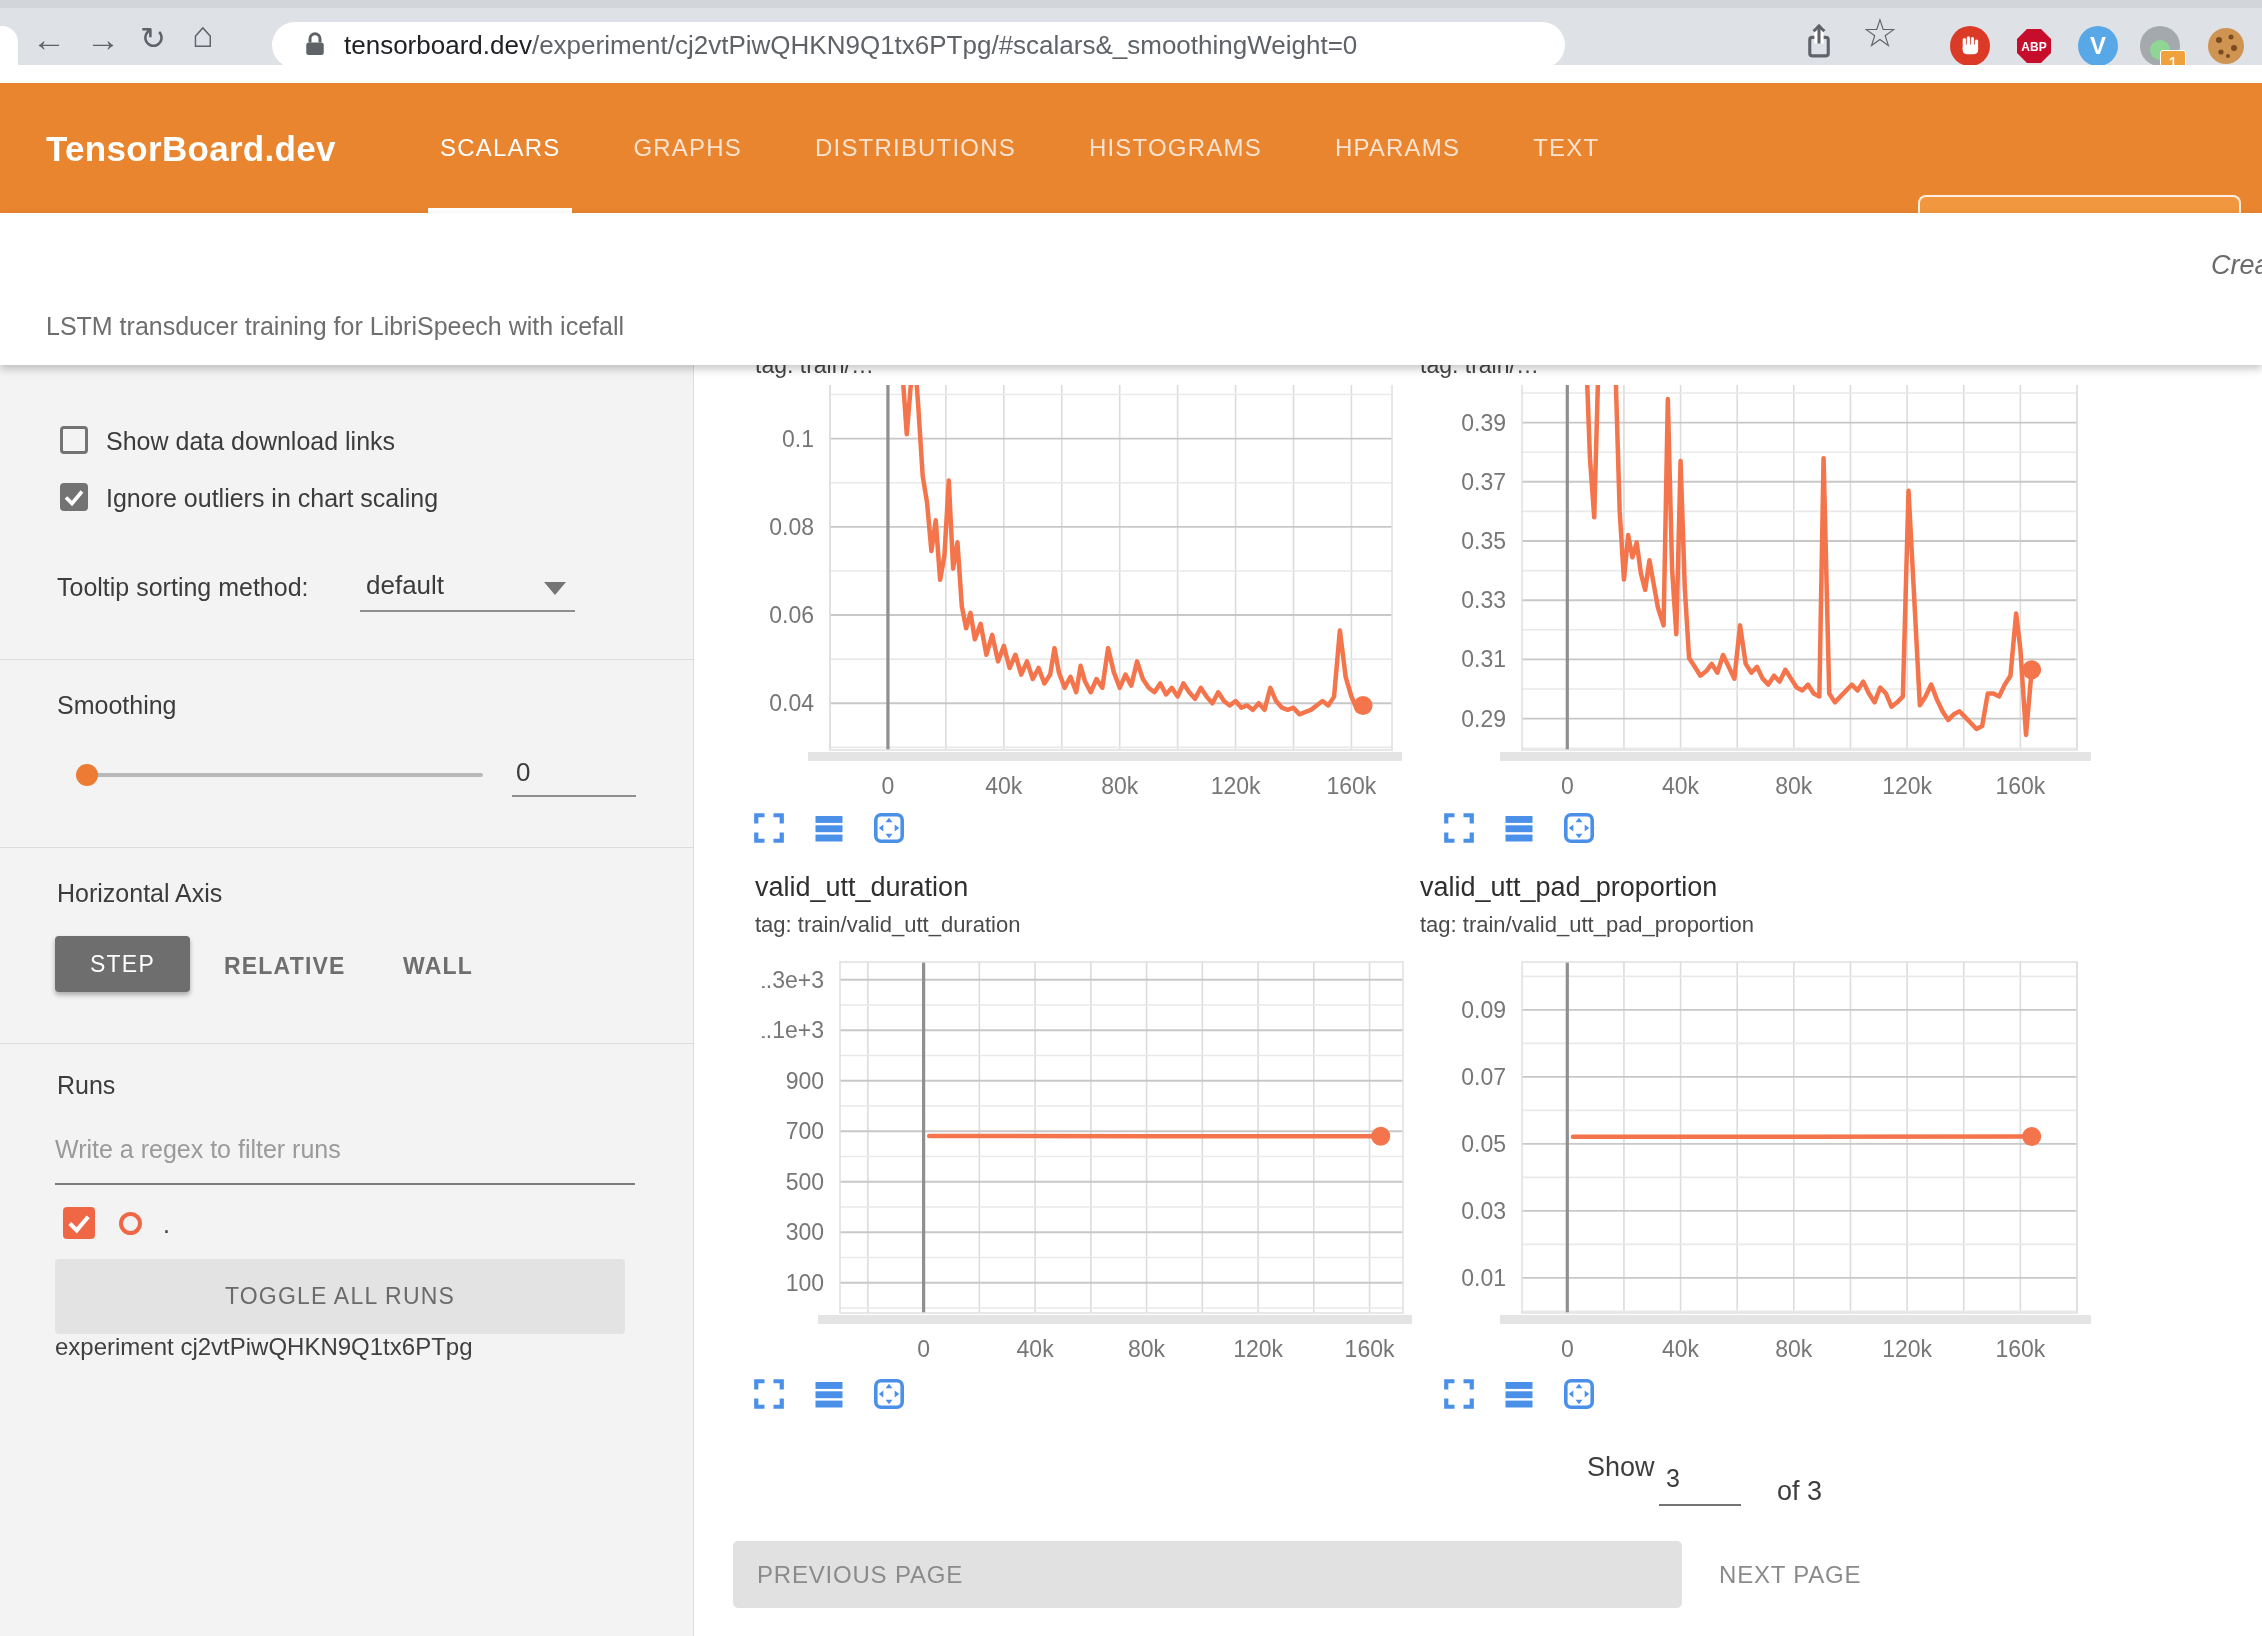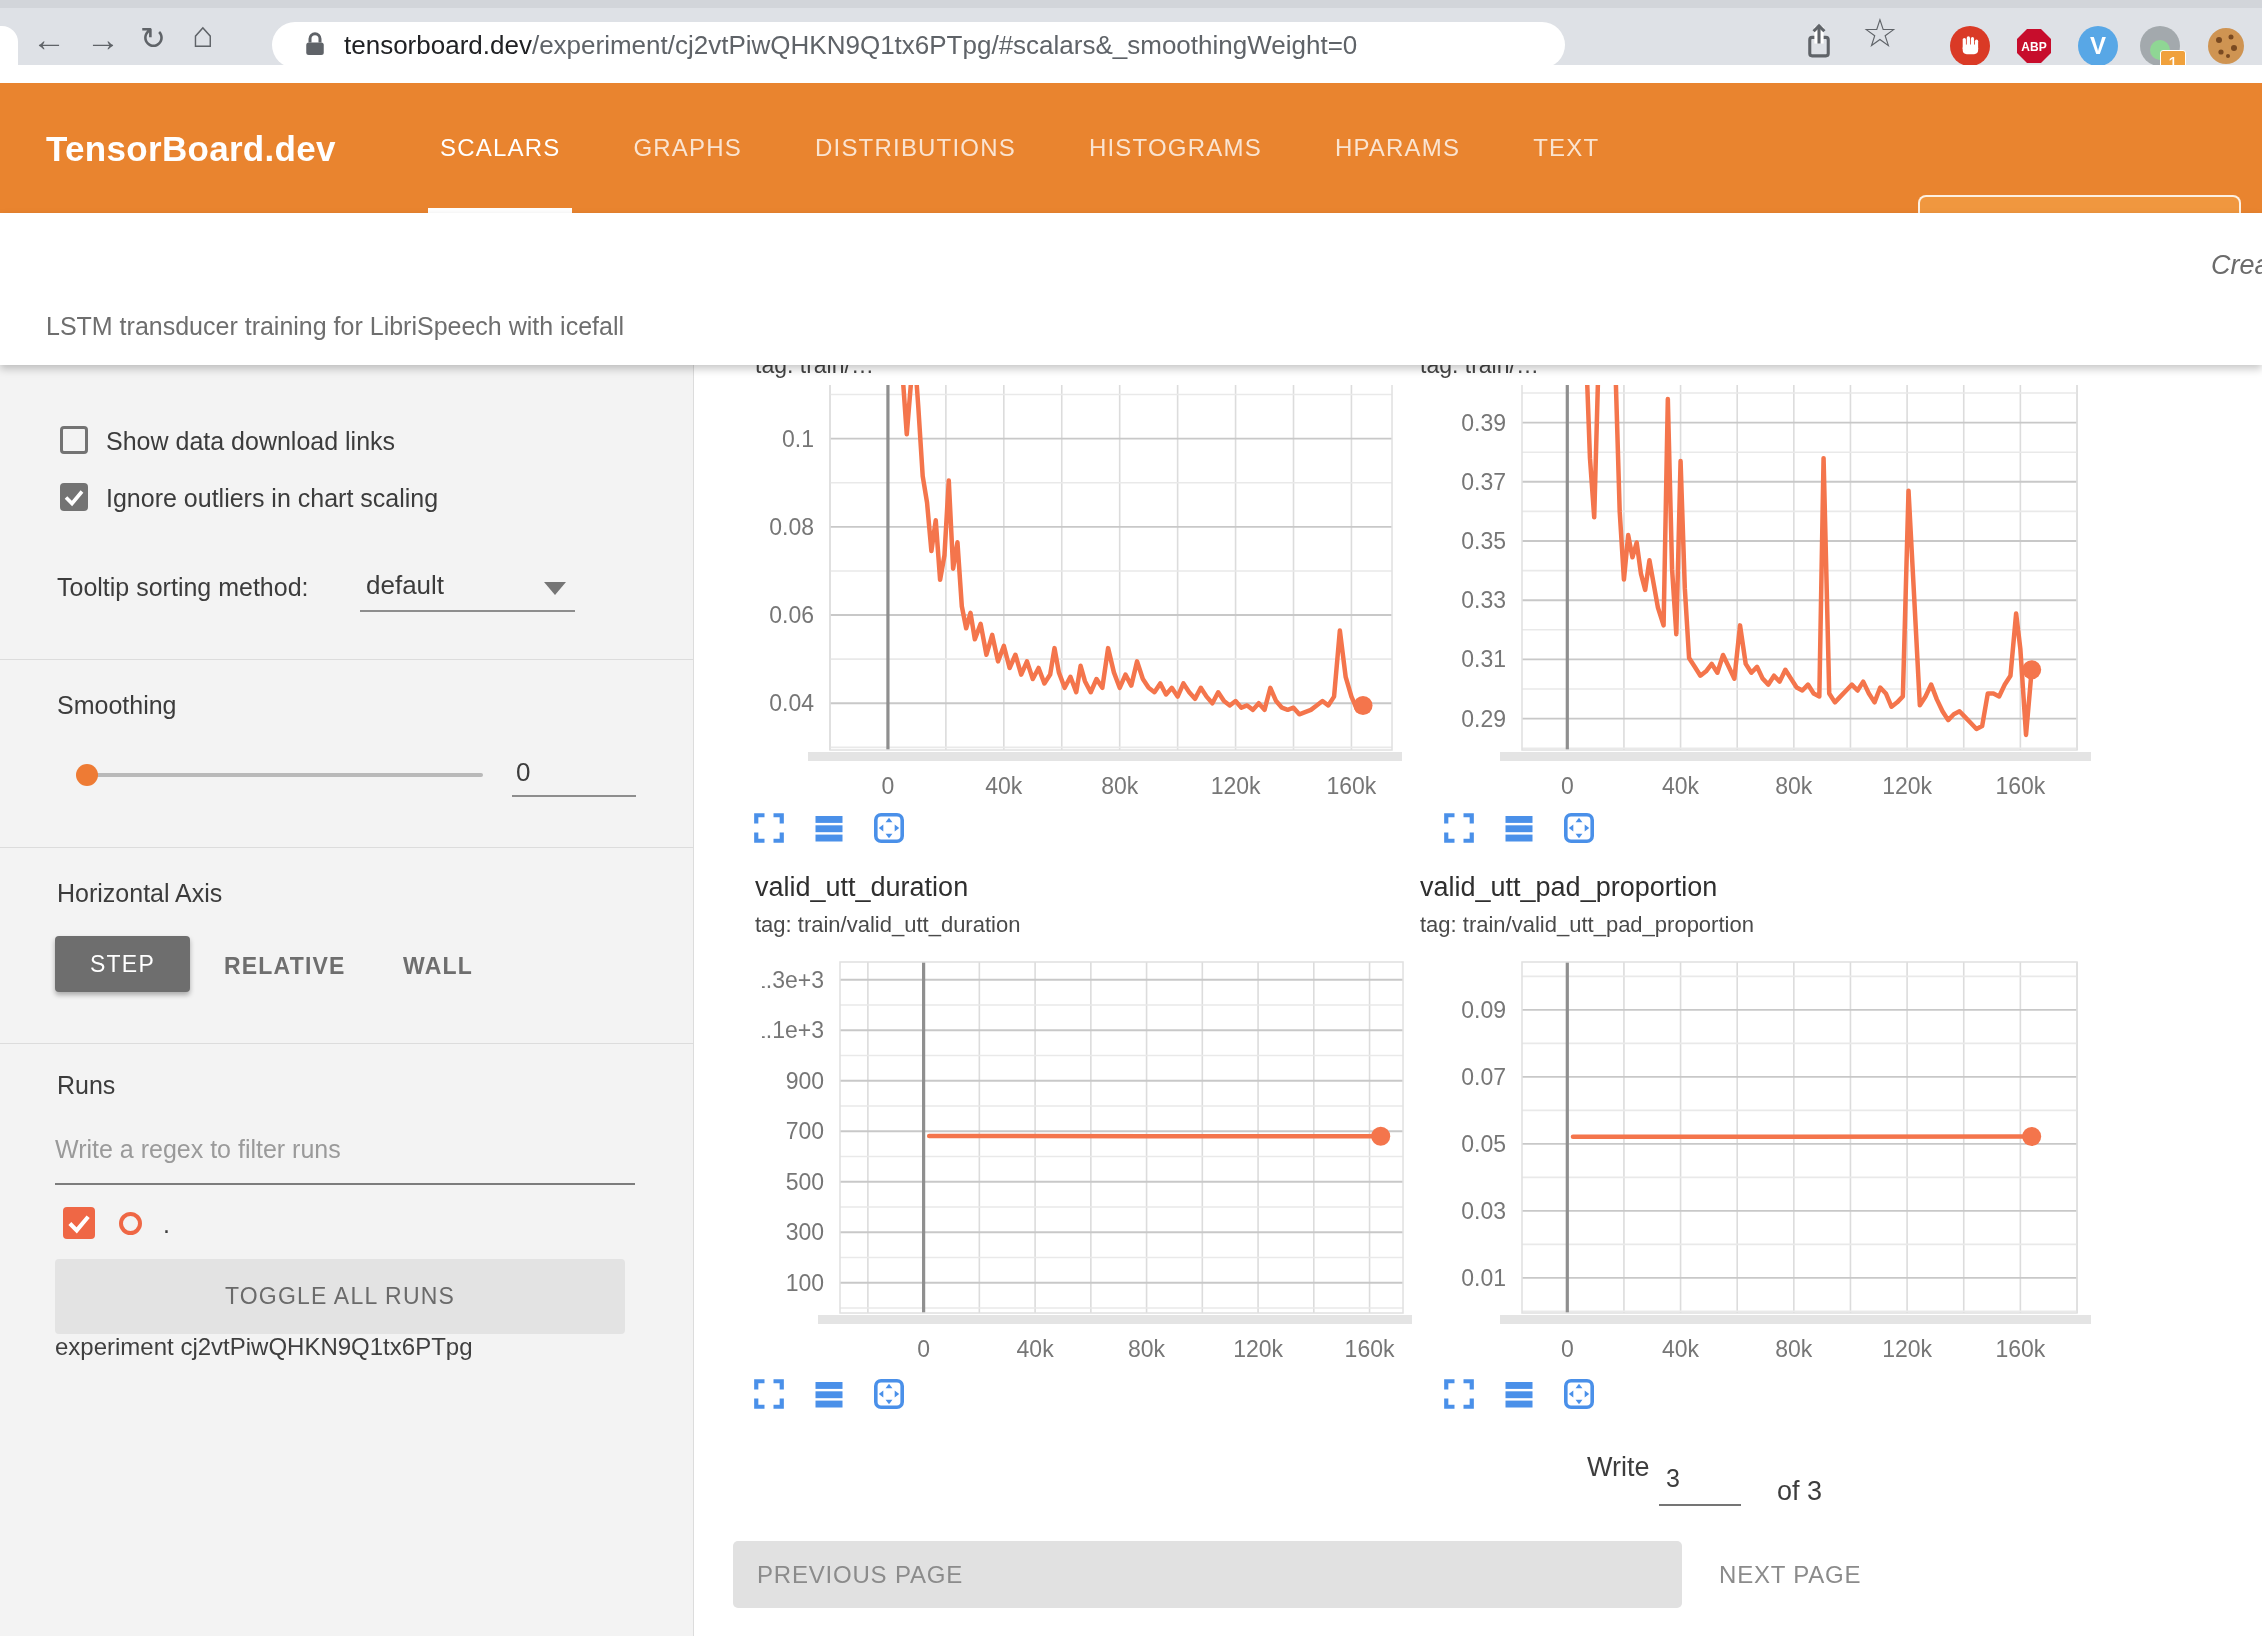--- a/index.html
+++ b/index.html
@@ -443,20 +443,20 @@
         <path d="M5.2 12l3-2.3v4.6z" fill="#4a90e9"></path>
         <path d="M18.8 12l-3-2.3v4.6z" fill="#4a90e9"></path>
       </svg>
     </div>
 
   <div class="ctitle" style="left:755px;top:872px;">valid_utt_duration</div>
   <div class="ctag" style="left:755px;top:912px;">tag: train/valid_utt_duration</div>
   <div class="ctitle" style="left:1420px;top:872px;">valid_utt_pad_proportion</div>
   <div class="ctag" style="left:1420px;top:912px;">tag: train/valid_utt_pad_proportion</div>
 
-  <div class="pg-label" style="left:1587px;top:1452px;">Write</div>
+  <div class="pg-label" style="left:1587px;top:1452px;">Show</div>
   <div class="pg-num" style="left:1666px;top:1464px;">3</div>
   <div class="pg-line" style="left:1659px;top:1504px;width:82px;"></div>
   <div class="pg-label" style="left:1748px;top:1476px;margin-left:29px;">of 3</div>
   <div class="prevbtn">PREVIOUS PAGE</div>
   <div class="nextbtn">NEXT PAGE</div>
 
 </div>
 
 </body></html>

